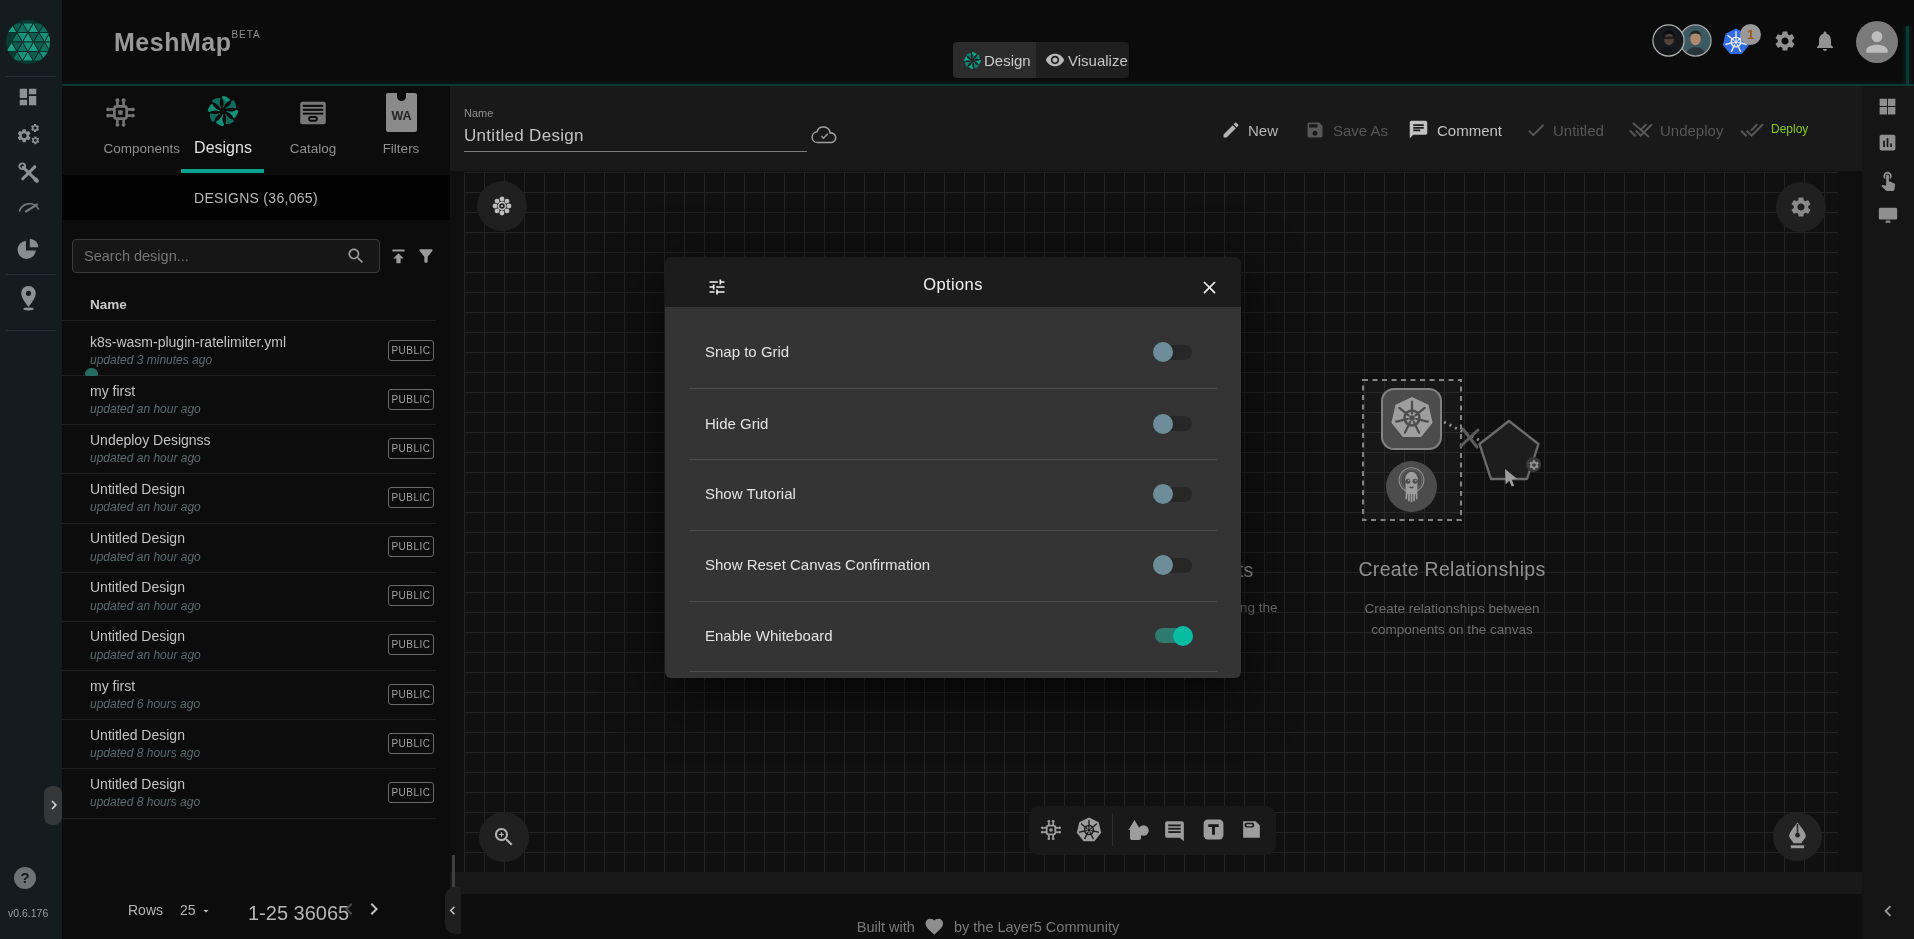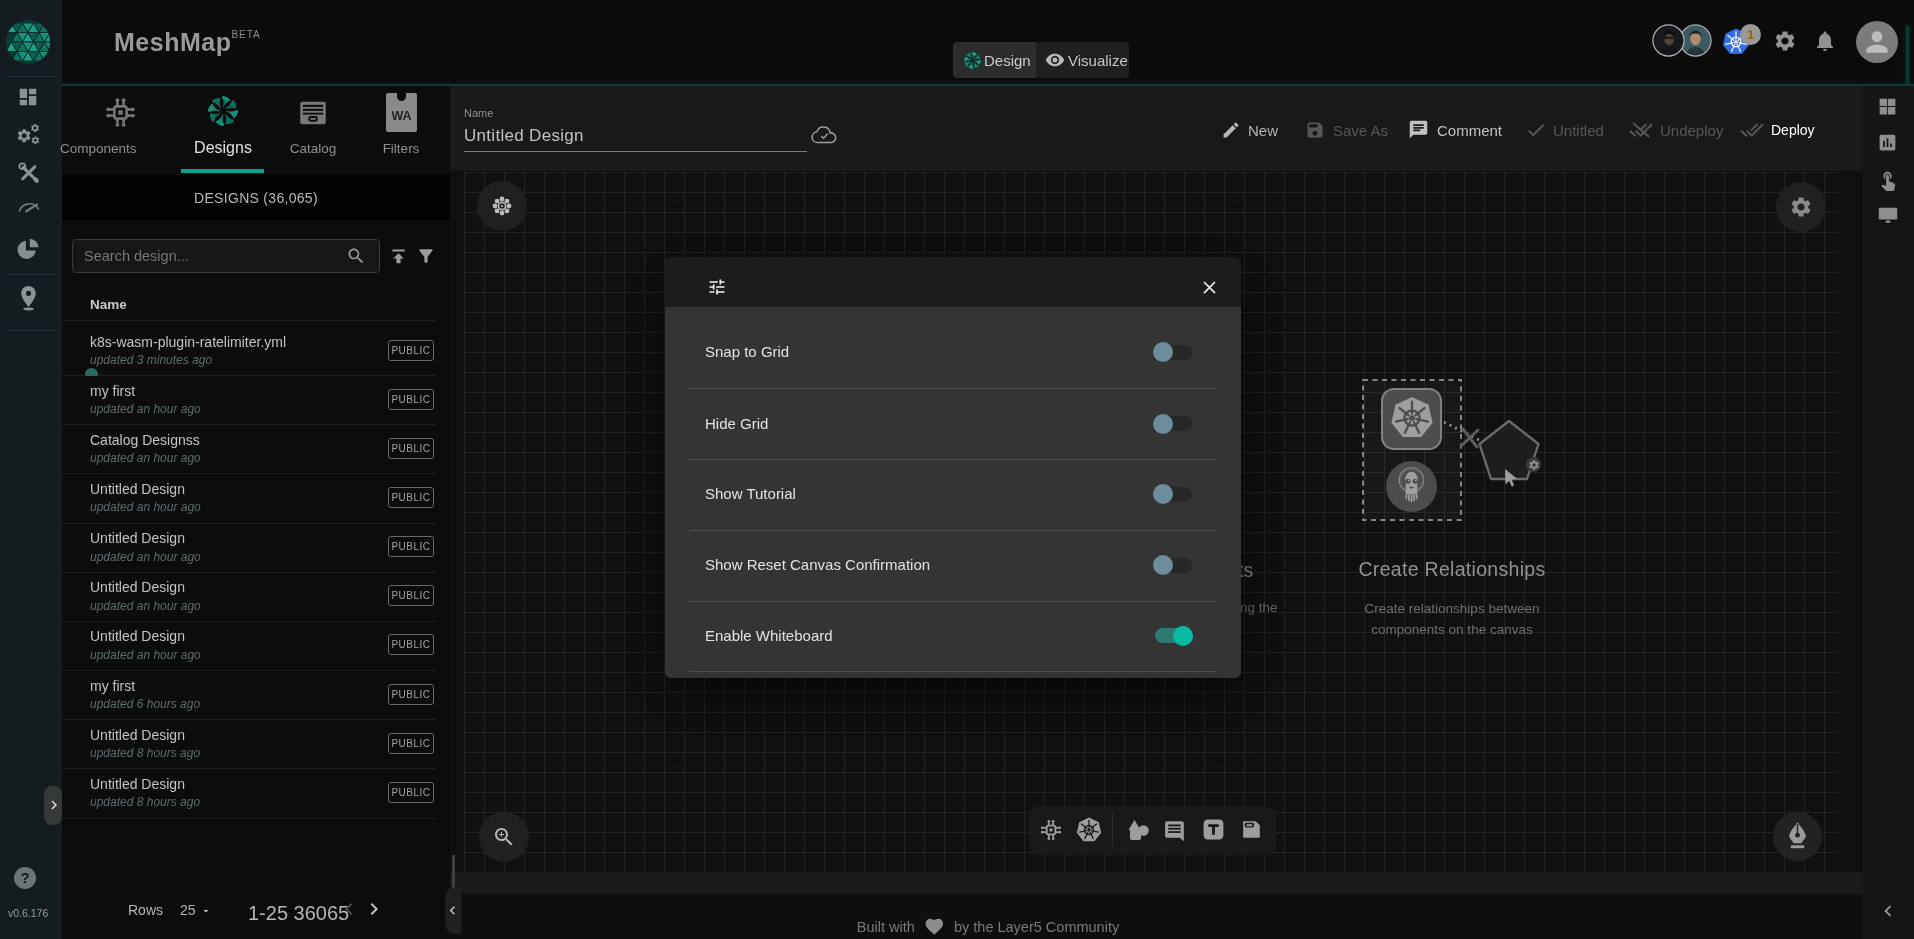--- a/index.html
+++ b/index.html
@@ -243,21 +243,21 @@
 <rect x="3" y="3" width="18" height="16" rx="1.5" fill="#787878"></rect>
 <rect x="4.8" y="5.2" width="14.4" height="1.5" fill="#0c0c0c"></rect>
 <rect x="4.8" y="8" width="14.4" height="1.5" fill="#0c0c0c"></rect>
 <rect x="4.8" y="10.8" width="14.4" height="1.3" fill="#0c0c0c"></rect>
 <rect x="9.3" y="13.8" width="5.4" height="2.6" rx="1" fill="none" stroke="#0c0c0c" stroke-width="1.4"></rect>
 </svg>
 <svg class="abs" style="left:383px;top:92px" width="37" height="41" viewBox="0 0 37 41">
 <path d="M5 1 H14 V4.5 A4.5 4.5 0 0 0 23 4.5 V1 H32 A2 2 0 0 1 34 3 V38 A2 2 0 0 1 32 40 H5 A2 2 0 0 1 3 38 V3 A2 2 0 0 1 5 1 Z" fill="#8a8a8a"></path>
 <text x="18.5" y="28" text-anchor="middle" font-size="12.5" font-weight="bold" fill="#242424" font-family="Liberation Sans">WA</text>
 </svg>
-<div class="abs" style="left:60px;top:141px;width:120px;text-align:left;font-size:13.5px;color:#8f8f8f">Components</div>
+<div class="abs" style="left:60px;top:141px;width:120px;text-align:right;font-size:13.5px;color:#8f8f8f">Components</div>
 <div class="abs" style="left:173px;top:139px;width:100px;text-align:center;font-size:16px;color:#e0e0e0">Designs</div>
 <div class="abs" style="left:263px;top:141px;width:100px;text-align:center;font-size:13.5px;color:#8f8f8f">Catalog</div>
 <div class="abs" style="left:351px;top:141px;width:100px;text-align:center;font-size:13.5px;color:#8f8f8f">Filters</div>
 <div class="abs" style="left:181px;top:169px;width:83px;height:3.5px;background:#0aa390"></div>
 <div class="abs" style="left:62px;top:175px;width:388px;height:45px;background:#020202"></div>
 <div class="abs" style="left:62px;top:190px;width:388px;text-align:center;font-size:14px;color:#b8b8b8;letter-spacing:.3px">DESIGNS (36,065)</div>
 <div class="abs" style="left:72px;top:239px;width:308px;height:34px;background:#161616;border:1px solid #3a3a3a;border-radius:4px"></div>
 <div class="abs" style="left:84px;top:248px;font-size:14.5px;color:#757575">Search design...</div>
 <svg class="abs" style="left:346px;top:246px" width="20" height="20" viewBox="0 0 24 24" fill="#9a9a9a">
       <path d="M15.5 14h-.79l-.28-.27C15.41 12.59 16 11.11 16 9.5 16 5.91 13.09 3 9.5 3S3 5.91 3 9.5 5.91 16 9.5 16c1.61 0 3.09-.59 4.23-1.57l.27.28v.79l5 4.99L20.49 19l-4.99-5zm-6 0C7.01 14 5 11.99 5 9.5S7.01 5 9.5 5 14 7.01 14 9.5 11.99 14 9.5 14z"></path>
@@ -271,21 +271,21 @@
 <div class="abs" style="left:90px;top:297px;font-size:13.5px;font-weight:bold;color:#c9c9c9">Name</div>
 <div class="abs" style="left:62px;top:320px;width:374px;height:1px;background:#202020"></div>
 <div class="abs" style="left:90px;top:333.5px;font-size:14px;color:#c3c3c3">k8s-wasm-plugin-ratelimiter.yml</div>
 <div class="abs" style="left:90px;top:353.0px;font-size:12px;font-style:italic;color:#5c6b6e">updated 3 minutes ago</div>
 <div class="abs" style="left:388px;top:339.5px;width:46px;height:21px;border:1px solid #686868;border-radius:3px;text-align:center;line-height:20px;font-size:10px;color:#a2a2a2;letter-spacing:.5px">PUBLIC</div>
 <div class="abs" style="left:62px;top:375.1px;width:374px;height:1px;background:#202020"></div>
 <div class="abs" style="left:90px;top:382.6px;font-size:14px;color:#c3c3c3">my first</div>
 <div class="abs" style="left:90px;top:402.1px;font-size:12px;font-style:italic;color:#5c6b6e">updated an hour ago</div>
 <div class="abs" style="left:388px;top:388.6px;width:46px;height:21px;border:1px solid #686868;border-radius:3px;text-align:center;line-height:20px;font-size:10px;color:#a2a2a2;letter-spacing:.5px">PUBLIC</div>
 <div class="abs" style="left:62px;top:424.3px;width:374px;height:1px;background:#202020"></div>
-<div class="abs" style="left:90px;top:431.8px;font-size:14px;color:#c3c3c3">Catalog Designss</div>
+<div class="abs" style="left:90px;top:431.8px;font-size:14px;color:#c3c3c3">Undeploy Designss</div>
 <div class="abs" style="left:90px;top:451.3px;font-size:12px;font-style:italic;color:#5c6b6e">updated an hour ago</div>
 <div class="abs" style="left:388px;top:437.8px;width:46px;height:21px;border:1px solid #686868;border-radius:3px;text-align:center;line-height:20px;font-size:10px;color:#a2a2a2;letter-spacing:.5px">PUBLIC</div>
 <div class="abs" style="left:62px;top:473.4px;width:374px;height:1px;background:#202020"></div>
 <div class="abs" style="left:90px;top:480.9px;font-size:14px;color:#c3c3c3">Untitled Design</div>
 <div class="abs" style="left:90px;top:500.4px;font-size:12px;font-style:italic;color:#5c6b6e">updated an hour ago</div>
 <div class="abs" style="left:388px;top:486.9px;width:46px;height:21px;border:1px solid #686868;border-radius:3px;text-align:center;line-height:20px;font-size:10px;color:#a2a2a2;letter-spacing:.5px">PUBLIC</div>
 <div class="abs" style="left:62px;top:522.6px;width:374px;height:1px;background:#202020"></div>
 <div class="abs" style="left:90px;top:530.1px;font-size:14px;color:#c3c3c3">Untitled Design</div>
 <div class="abs" style="left:90px;top:549.6px;font-size:12px;font-style:italic;color:#5c6b6e">updated an hour ago</div>
 <div class="abs" style="left:388px;top:536.1px;width:46px;height:21px;border:1px solid #686868;border-radius:3px;text-align:center;line-height:20px;font-size:10px;color:#a2a2a2;letter-spacing:.5px">PUBLIC</div>
@@ -350,21 +350,21 @@
 <svg class="abs" style="left:1629px;top:118px" width="24" height="24" color="#575757">
       <use href="#doneall" width="24" height="24"></use>
     </svg>
 <svg class="abs" style="left:1629px;top:118px" width="24" height="24" viewBox="0 0 24 24">
       <path d="M4 5 L20 19" stroke="#575757" stroke-width="1.8"></path>
     </svg>
 <div class="abs" style="left:1660px;top:122px;font-size:15px;color:#575757">Undeploy</div>
 <svg class="abs" style="left:1740px;top:118px" width="24" height="24" color="#575757">
       <use href="#doneall" width="24" height="24"></use>
     </svg>
-<div class="abs" style="left:1771px;top:122px;font-size:14px;color:#ffffff">Deploy</div>
+<div class="abs" style="left:1771px;top:122px;font-size:12px;color:#84cc16">Deploy</div>
 <div class="abs" style="left:450px;top:171px;width:1412px;height:701px;background:#0f0f0f"></div>
 <div class="abs" style="left:464px;top:172px;width:1374px;height:700px;background:#101010;background-image:linear-gradient(to right,#232323 1px,transparent 1px),linear-gradient(to bottom,#232323 1px,transparent 1px);background-size:20px 20px"></div>
 <div class="abs" style="left:477px;top:181px;width:50px;height:50px;border-radius:50%;background:#202020"></div>
 <svg class="abs" style="left:492px;top:196px" width="20" height="20" viewBox="-10 -10 20 20">
 <g fill="#bdbdbd">
 <circle cx="0" cy="-7" r="2.4"></circle>
         <circle cx="4.95" cy="-4.95" r="2.4"></circle>
         <circle cx="7" cy="0" r="2.4"></circle>
         <circle cx="4.95" cy="4.95" r="2.4"></circle>
 <circle cx="0" cy="7" r="2.4"></circle>
@@ -511,20 +511,21 @@
       <path d="M10 18 L9 20.5 h6 L14 18 Z"></path>
     </svg>
 <svg class="abs" style="left:1877px;top:900px" width="22" height="22" color="#9a9a9a">
       <use href="#chevl" width="22" height="22"></use>
     </svg>
     <div class="abs" style="left:665px;top:257px;width:576px;height:421px;border-radius:6px;box-shadow:0 16px 60px rgba(0,0,0,.65);overflow:hidden">
 <div class="abs" style="left:0;top:0;width:576px;height:50px;background:#1c1c1c"></div>
 <svg class="abs" style="left:42px;top:20px" width="20" height="20" viewBox="0 0 24 24" fill="#f2f2f2">
         <path d="M3 17v2h6v-2H3zM3 5v2h10V5H3zm10 16v-2h8v-2h-8v-2h-2v6h2zM7 9v2H3v2h4v2h2V9H7zm14 4v-2H11v2h10zm-6-4h2V7h4V5h-4V3h-2v6z"></path>
       </svg>
+<div class="abs" style="left:0;top:18px;width:576px;text-align:center;font-size:16.5px;color:#f2f2f2;letter-spacing:.4px">Options</div>
 <svg class="abs" style="left:534px;top:20px" width="21" height="21" viewBox="0 0 24 24" fill="#e8e8e8">
         <path d="M19 6.41 17.59 5 12 10.59 6.41 5 5 6.41 10.59 12 5 17.59 6.41 19 12 13.41 17.59 19 19 17.59 13.41 12z"></path>
       </svg>
 <div class="abs" style="left:0;top:50px;width:576px;height:371px;background:#343434"></div>
 <div class="abs" style="left:40px;top:86.0px;font-size:15px;color:#e2e2e2">Snap to Grid</div>
 <div class="abs" style="left:490px;top:87.5px;width:37px;height:15px;border-radius:8px;background:#272727"></div>
 <div class="abs" style="left:488px;top:85.0px;width:20px;height:20px;border-radius:50%;background:#6d8d9a"></div>
 <div class="abs" style="left:24px;top:130.5px;width:528px;height:1px;background:rgba(255,255,255,.13)"></div>
 <div class="abs" style="left:40px;top:157.5px;font-size:15px;color:#e2e2e2">Hide Grid</div>
 <div class="abs" style="left:490px;top:159.0px;width:37px;height:15px;border-radius:8px;background:#272727"></div>

